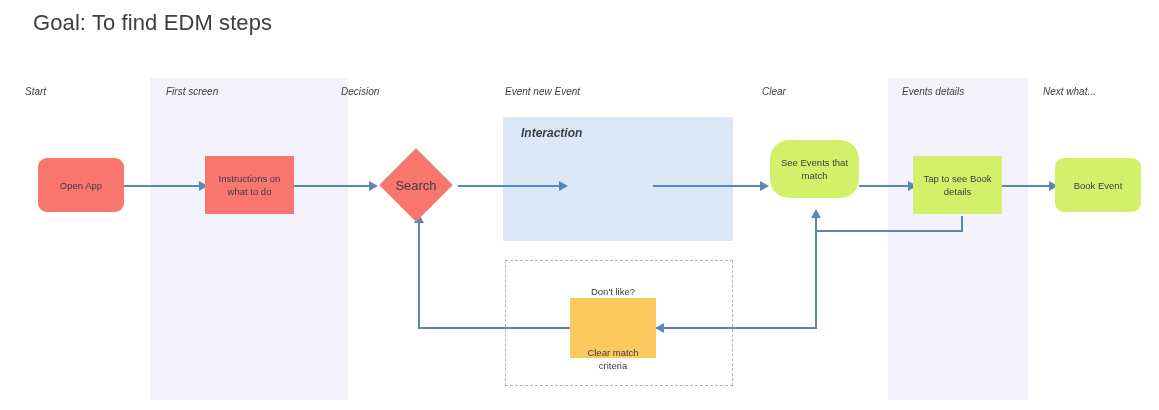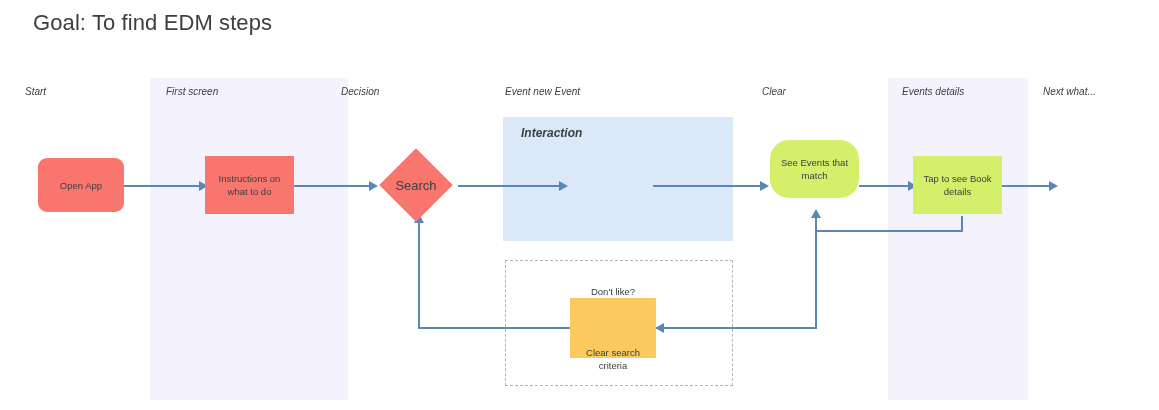--- a/index.html
+++ b/index.html
@@ -227,20 +227,23 @@
 
 
   <div class="node" style="left:770px; top:140px; width:89px; height:58px; background:#d4f06a;border-radius:19px;">
     <span>See Events that match</span>
   </div>
 
   <div class="node" style="left:913px; top:156px; width:89px; height:58px; background:#d4f06a;">
     <span>Tap to see Book details</span>
   </div>
 
+  <div class="node node-rounded" style="left:1055px; top:158px; width:86px; height:54px; background:#d4f06a;">
+    <span>Book Event</span>
+  </div>
 
   <div class="node node-two-line" style="left:570px; top:298px; width:86px; height:60px; background:#fbc95e;gap:24px;">
     <span class="blk">Don't like?</span>
     <span class="gap"></span>
-    <span class="blk">Clear search criteria</span>
+    <span class="blk">Clear match criteria</span>
   </div>
 
 </div>
 
 </body></html>

